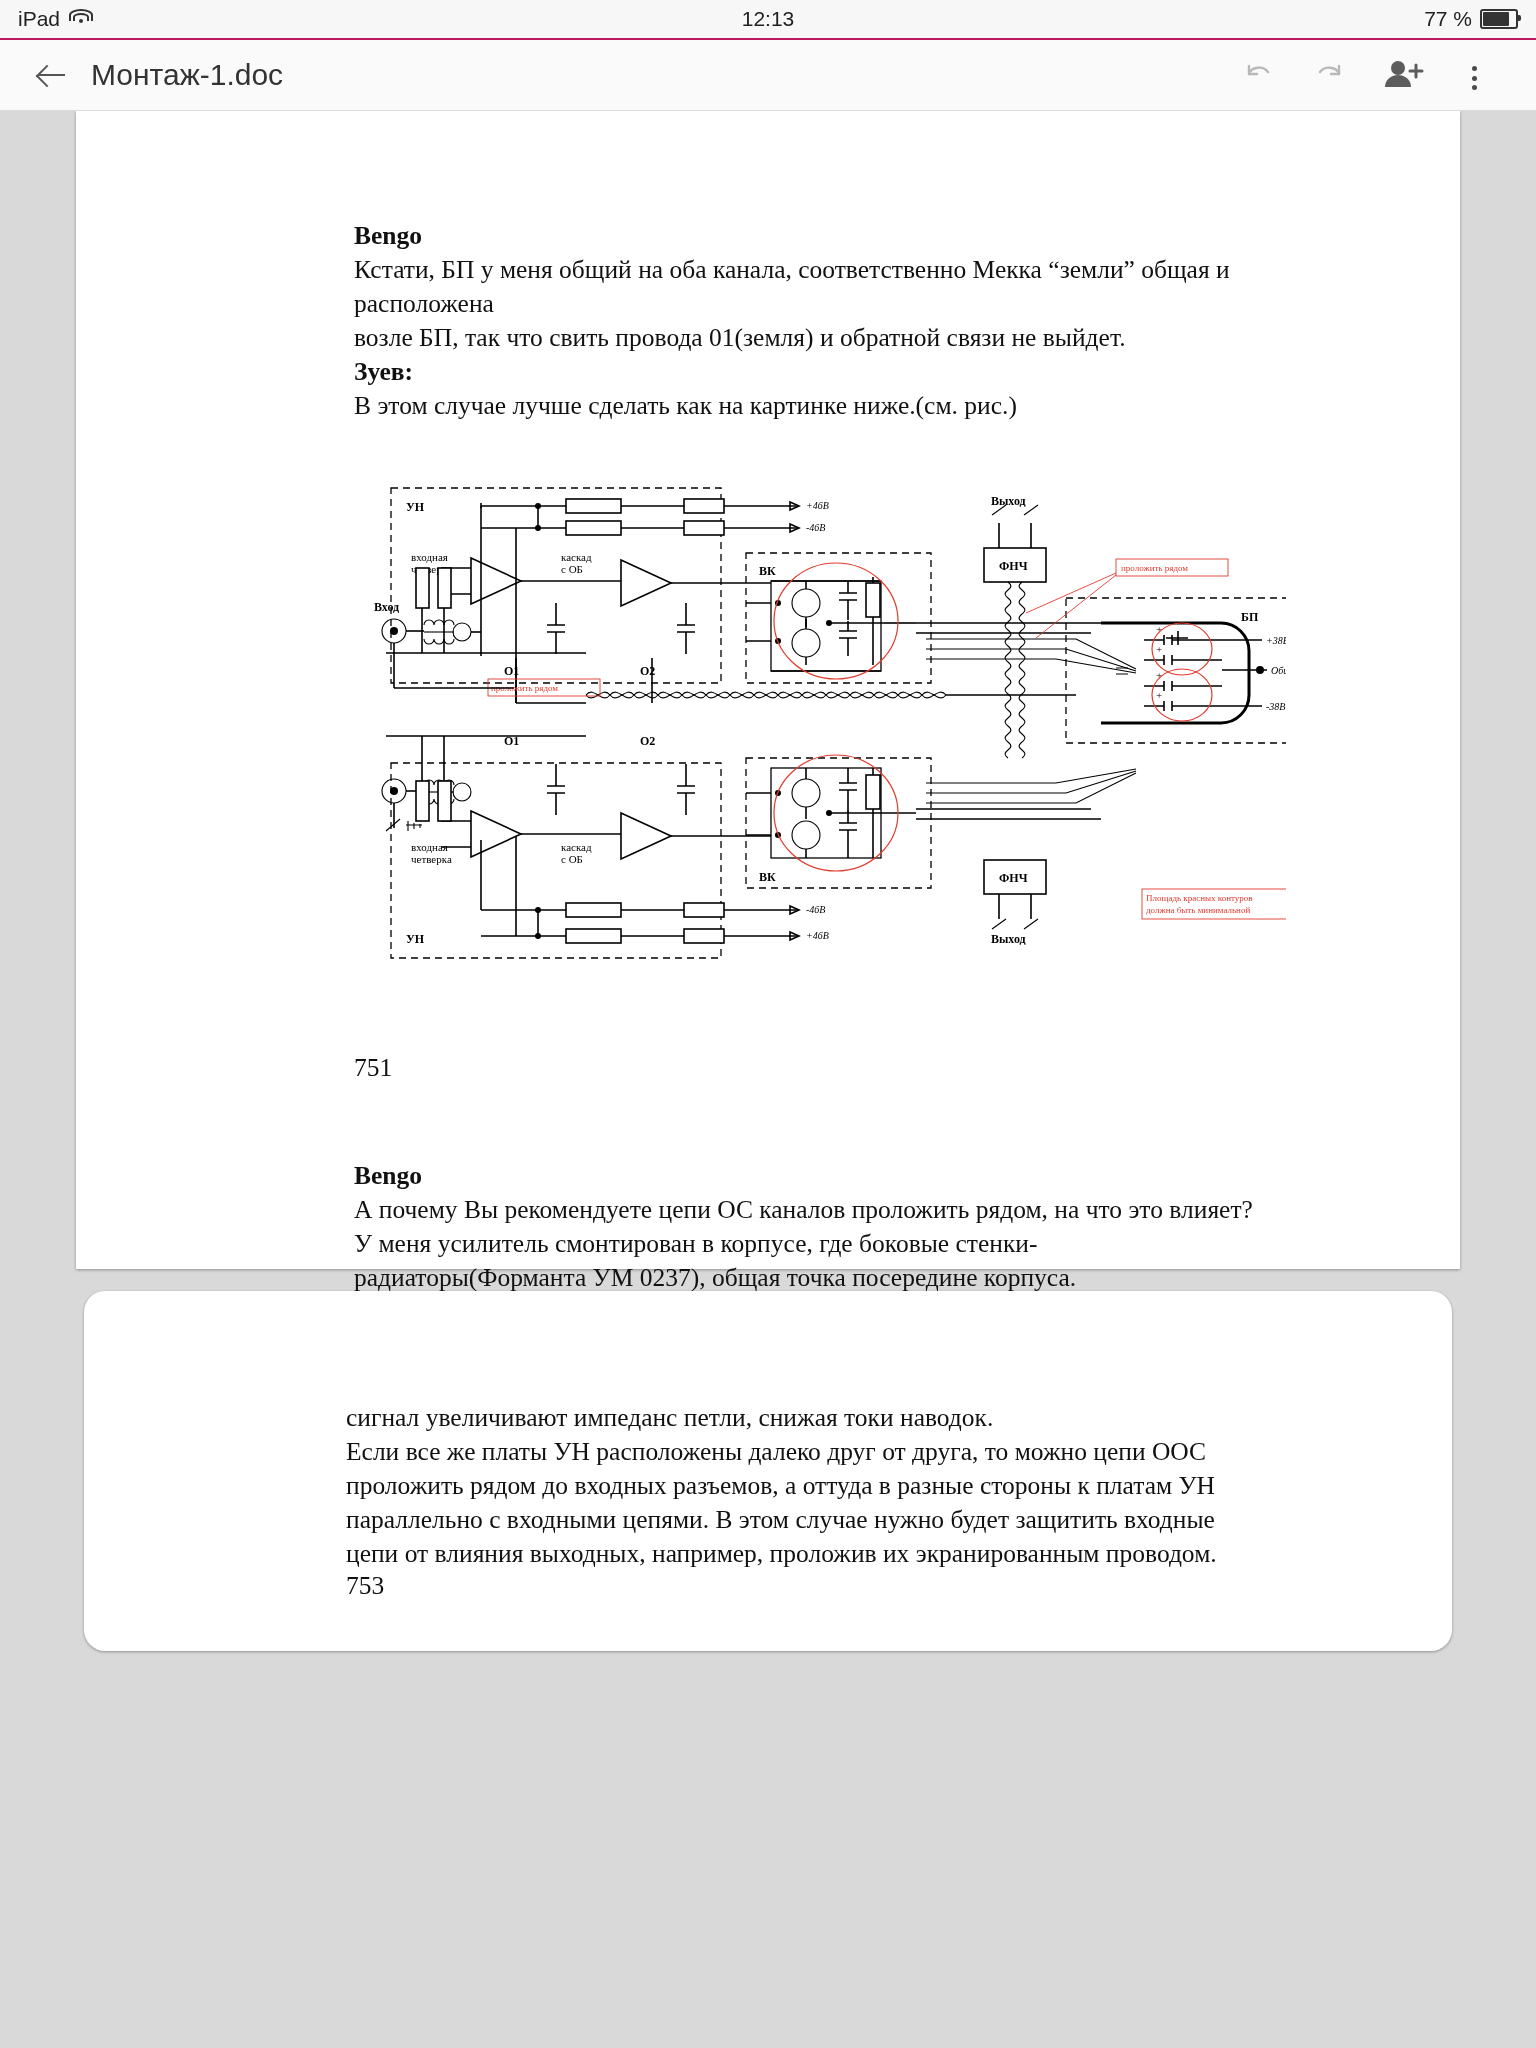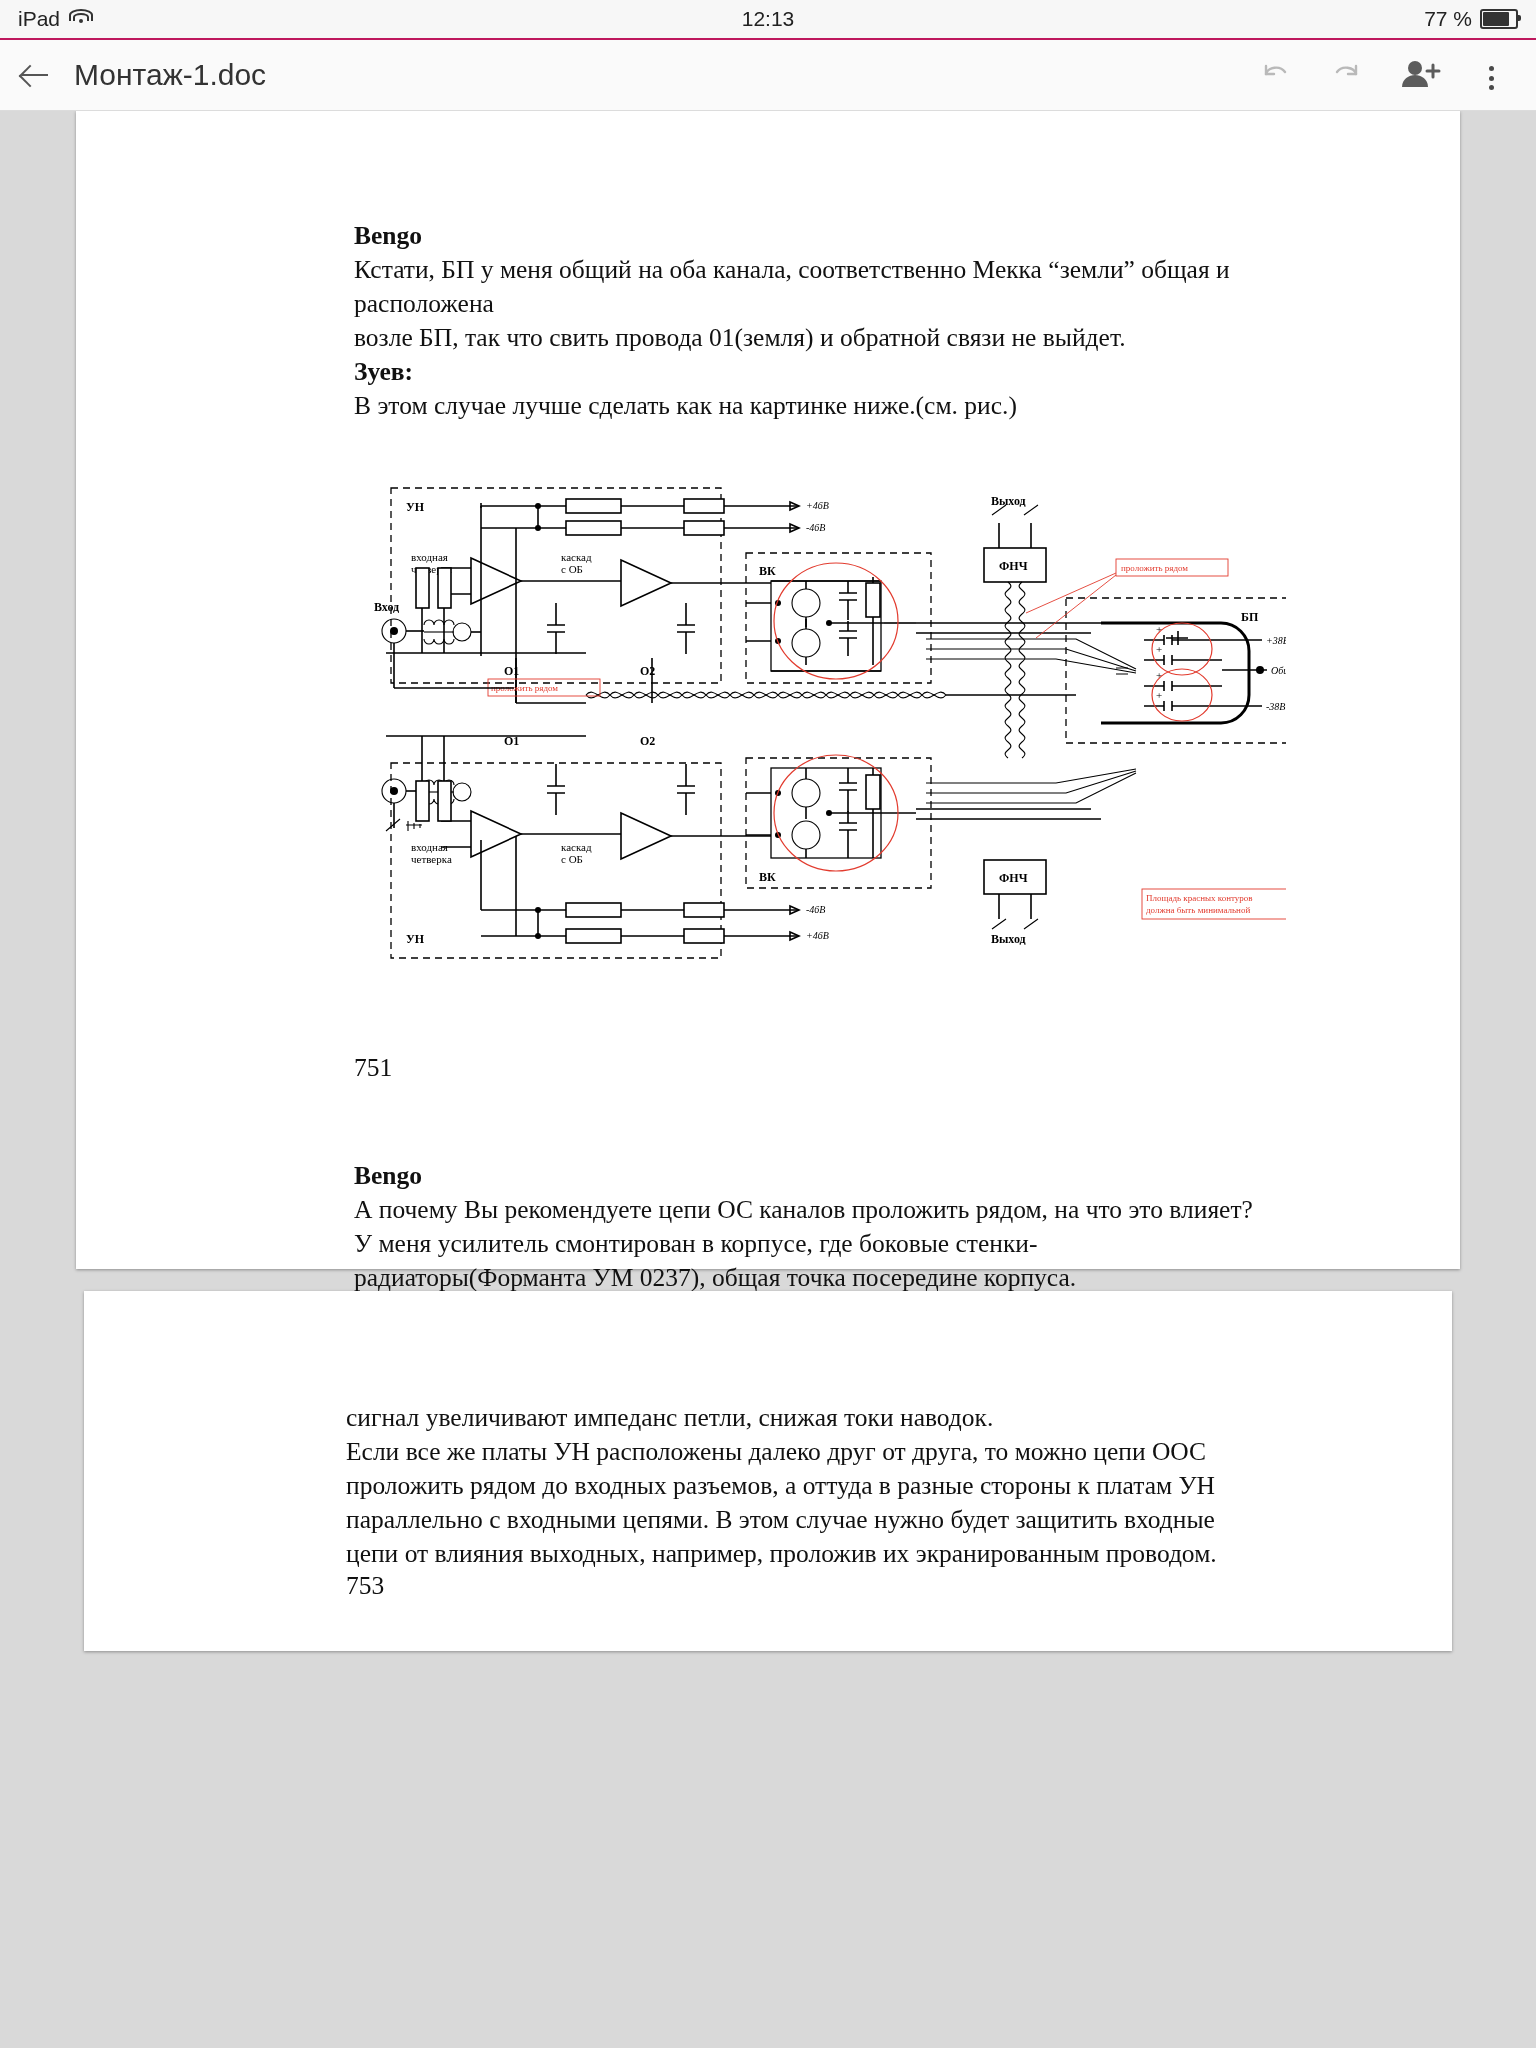--- a/index.html
+++ b/index.html
@@ -23,41 +23,41 @@
   .wifi i:nth-child(1){width:20px;height:10px;bottom:6px;}
   .wifi i:nth-child(2){width:12px;height:6px;bottom:6px;}
   .wifi i:nth-child(3){width:4px;height:4px;bottom:4px;background:#333;border-radius:50%;border:none;}
   .battery{width:34px;height:16px;border:2px solid #333;border-radius:3px;position:relative;}
   .battery::after{content:"";position:absolute;right:-5px;top:4px;width:3px;height:6px;background:#333;border-radius:0 2px 2px 0;}
   .battery .fill{position:absolute;left:1px;top:1px;bottom:1px;width:77%;background:#333;border-radius:1px;}
 
   
   .appbar{
     height:70px;background:#fafafa;border-bottom:1px solid #dcdcdc;
-    display:flex;align-items:center;padding:0 18px;gap:22px;
+    display:flex;align-items:center;padding:0 35px;gap:22px;
   }
   .back-arrow{width:34px;height:34px;position:relative;cursor:pointer;flex:none;}
   .back-arrow::before{content:"";position:absolute;left:4px;top:16px;width:26px;height:2px;background:#555;}
   .back-arrow::after{content:"";position:absolute;left:4px;top:10px;width:14px;height:14px;border-left:2px solid #555;border-bottom:2px solid #555;transform:rotate(45deg);}
   .doc-title{font-size:30px;color:#333;font-weight:400;}
   .appbar-right{margin-left:auto;display:flex;align-items:center;gap:34px;padding-right:8px;}
   .icon-btn{width:38px;height:38px;position:relative;cursor:pointer;color:#b4b4b4;}
   .undo svg,.redo svg{display:block;}
   .person-add{color:#5c5c5c;}
   .kebab{display:flex;flex-direction:column;justify-content:space-between;height:24px;align-items:center;padding-top:6px;}
   .kebab span{width:5px;height:5px;background:#4a4a4a;border-radius:50%;display:block;}
 
   
   .docarea{position:relative;height:calc(2048px - 38px - 71px);background:#d9d9d9;overflow:hidden;}
   .page{
     background:#fff;margin:0 auto;box-shadow:0 1px 3px rgba(0,0,0,.35);
     width:1368px;position:relative;
   }
   .page1{height:1158px;margin-top:0;padding-left:16px;}
-  .page2{height:360px;margin-top:22px;}
+  .page2{height:360px;margin-top:22px;border-radius:21px;}
   .page-inner{padding:0 205px 0 262px;}
   .txt{
     font-family:"Liberation Serif", serif;
     font-size:25.5px;line-height:34px;color:#111;
   }
   .bold{font-weight:bold;}
   .pgnum{font-family:"Liberation Serif",serif;font-size:25.5px;color:#111;}
   .spacer-16{height:16px;}
   .spacer-60{height:60px;}
 

